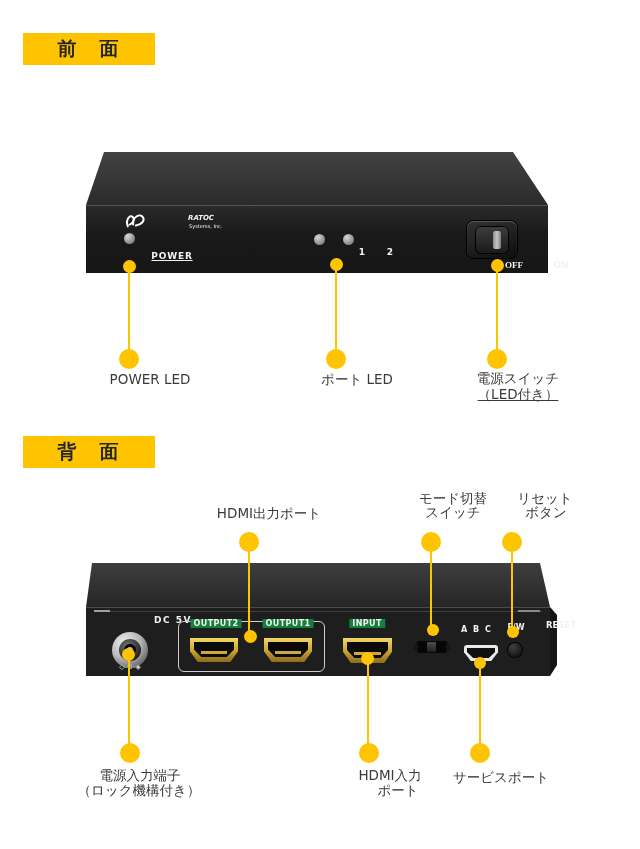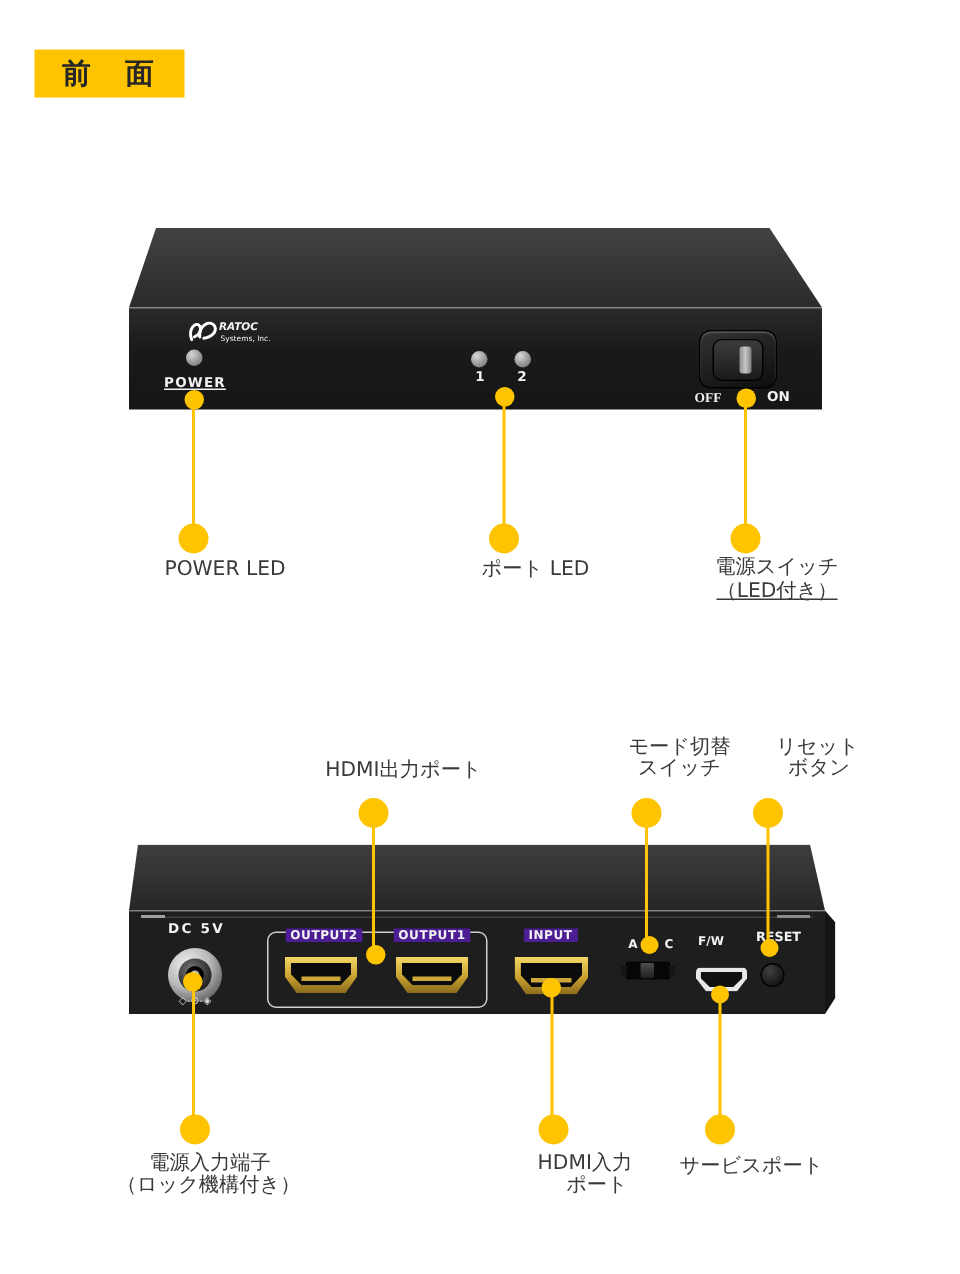--- a/index.html
+++ b/index.html
@@ -1,21 +1,21 @@
 <!DOCTYPE html>
 <html><head>
 <meta charset="utf-8">
 <style>
   html,body{margin:0;padding:0;background:#fff;}
   #page{position:relative;width:640px;height:849px;background:#fff;overflow:hidden;
         font-family:"DejaVu Sans",sans-serif;}
   .abs{position:absolute;}
   .ctr{position:absolute;transform:translateX(-50%);white-space:nowrap;}
   
-  .banner{position:absolute;left:23px;width:100px;height:32px;background:#FFC400;
+  .banner{position:absolute;left:23px;width:132px;height:32px;background:#FFC400;
           display:flex;align-items:center;justify-content:center;}
   .banner span{font-size:19px;font-weight:bold;color:#262626;letter-spacing:2px;}
   
   .callout{font-size:13.5px;color:#3a3a3a;line-height:15px;text-align:center;padding-left:42px;}
   
   .vline{position:absolute;width:2px;background:#FFC400;}
   .dot-b{position:absolute;width:20px;height:20px;border-radius:50%;background:#FFC400;}
   .dot-s{position:absolute;width:13px;height:13px;border-radius:50%;background:#FFC400;}
   .dot-xs{position:absolute;width:12px;height:12px;border-radius:50%;background:#FFC400;}
   
@@ -26,21 +26,21 @@
   .face-f{position:absolute;left:0;top:53px;width:462px;height:68px;
           background:linear-gradient(180deg,#2a2a2a,#191919 45%,#161616);
           box-shadow:inset 0 1px 0 #555;}
   .topface-b{position:absolute;left:0;top:0;width:464px;height:44px;
              background:linear-gradient(180deg,#3e3e3e,#262626);
              clip-path:polygon(6px 0,454px 0,464px 44px,0 44px);}
   .sideface-b{position:absolute;left:464px;top:40px;width:7px;height:73px;background:#141414;
              clip-path:polygon(0 4px,100% 12px,100% 62px,0 100%);}
   .face-b{position:absolute;left:0;top:44px;width:464px;height:69px;background:#1e1e1e;
           box-shadow:inset 0 1px 0 #4a4a4a;}
-  .devtext{position:absolute;color:#f2f2f2;font-weight:bold;}
+  .devtext{position:absolute;color:#f2f2f2;font-weight:bold;margin-left:42px;}
   
   .led{position:absolute;width:11px;height:11px;border-radius:50%;
        background:radial-gradient(circle at 35% 30%,#d8d8d8,#919191 60%,#6d6d6d);}
   .sw-bezel{position:absolute;width:50px;height:37px;border-radius:7px;
             background:linear-gradient(160deg,#333,#0d0d0d);box-shadow:inset 0 1px 1px #5a5a5a,0 0 0 1px #000;}
   .sw-rocker{position:absolute;width:32px;height:26px;border-radius:5px;
              background:linear-gradient(180deg,#3c3c3c,#1a1a1a);box-shadow:0 0 0 1px #000;}
   .sw-bar{position:absolute;width:8px;height:18px;border-radius:2px;
           background:linear-gradient(90deg,#8e8e8e,#c6c6c6 50%,#7b7b7b);}
   
@@ -60,21 +60,21 @@
   
   .jack{position:absolute;width:36px;height:36px;border-radius:50%;
         background:radial-gradient(circle at 35% 30%,#f0f0f0,#b8b8b8 45%,#707070 75%,#464646);}
   .jack .mid{position:absolute;inset:7px;border-radius:50%;
         background:radial-gradient(circle at 40% 35%,#7a7a7a,#1e1e1e 75%);}
   .jack .hole{position:absolute;inset:12px;border-radius:50%;background:#040404;}
   .jack .pin{position:absolute;left:15px;top:15px;width:6px;height:6px;border-radius:50%;
         background:radial-gradient(circle at 35% 30%,#ddd,#888);}
   
   .bracket{position:absolute;border:1px solid #cfcfcf;border-radius:6px;}
-  .portlabel{position:absolute;transform:translateX(-50%);background:#4c1d95;padding:0 3px;
+  .portlabel{position:absolute;transform:translateX(-50%);background:#15803d;padding:0 3px;
              color:#f2f2f2;font-weight:bold;font-size:8px;letter-spacing:0.4px;white-space:nowrap;}
   
   .slide{position:absolute;width:30px;height:12px;background:#060606;border-radius:2px;}
   .slide .knob{position:absolute;left:10px;top:1px;width:9px;height:10px;border-radius:1px;
         background:linear-gradient(180deg,#4e4e4e,#202020);}
   .slide .tab-l{position:absolute;left:-3px;top:3px;width:4px;height:6px;background:#151515;}
   .slide .tab-r{position:absolute;right:-3px;top:3px;width:4px;height:6px;background:#151515;}
   
   .pushbtn{position:absolute;width:14px;height:14px;border-radius:50%;
         background:radial-gradient(circle at 35% 30%,#404040,#161616 75%);box-shadow:0 0 0 1px #000;}
@@ -125,20 +125,23 @@
   <span class="dot-s" style="left:491px;top:259px;"></span>
   <span class="dot-b" style="left:119px;top:349px;"></span>
   <span class="dot-b" style="left:326px;top:349px;"></span>
   <span class="dot-b" style="left:487px;top:349px;"></span>
 
   <div class="ctr callout" style="left:129px;top:372px;">POWER LED</div>
   <div class="ctr callout" style="left:336px;top:372px;">ポート LED</div>
   <div class="ctr callout" style="left:497px;top:371px;">電源スイッチ</div>
   <div class="ctr callout" style="left:497px;top:387px;text-decoration:underline;">（LED付き）</div>
 
+  <div class="banner" style="top:436px;">
+    <span>背　面</span>
+  </div>
 
   <div class="ctr callout" style="left:248px;top:506px;">HDMI出力ポート</div>
   <div class="ctr callout" style="left:432px;top:491px;">モード切替</div>
   <div class="ctr callout" style="left:432px;top:505px;">スイッチ</div>
   <div class="ctr callout" style="left:524px;top:491px;">リセット</div>
   <div class="ctr callout" style="left:525px;top:505px;">ボタン</div>
 
   <div class="device" style="left:86px;top:563px;width:471px;height:113px;">
     <div class="topface-b"></div>
     <div class="sideface-b"></div>

